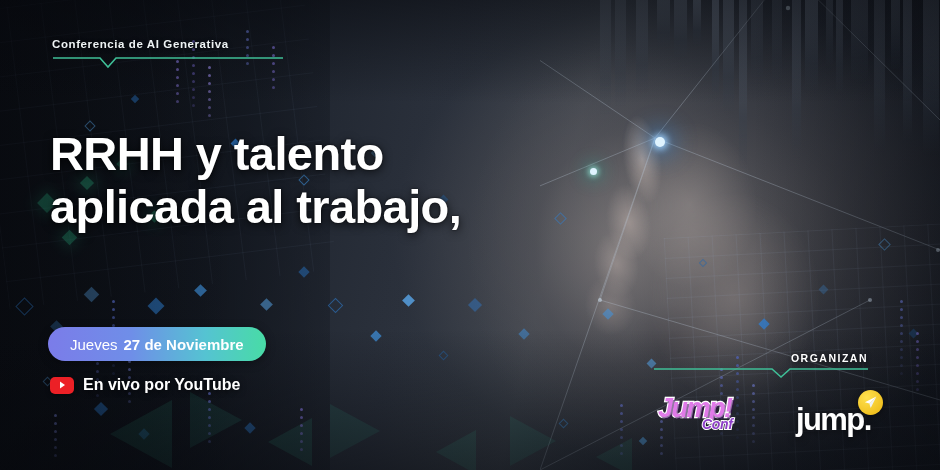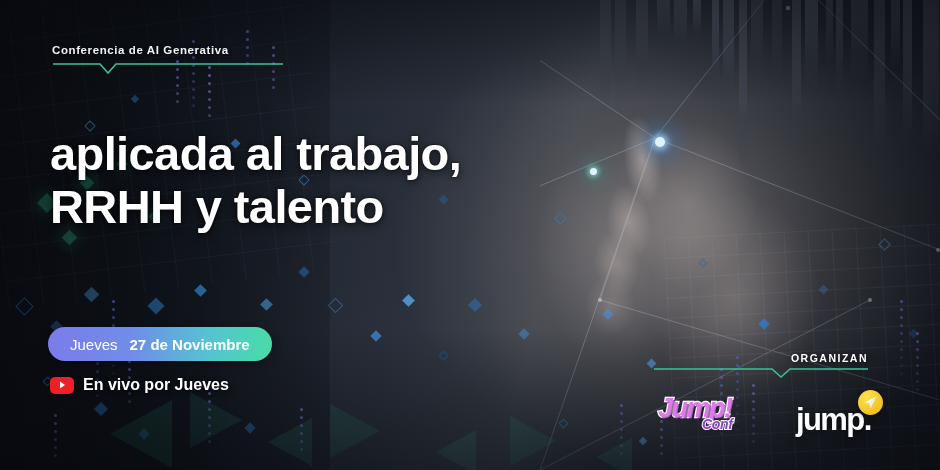--- a/index.html
+++ b/index.html
@@ -92,39 +92,39 @@
 
   
   .logo{ position:absolute; left:52px; top:38px; width:238px; }
   .logo-word{
     font-size:37px; font-weight:bold; letter-spacing:-0.5px; line-height:1;
     color:#3de8a0; white-space:nowrap;
     text-shadow:0 2px 6px rgba(0,0,0,0.55);
   }
   .logo-word .w{ color:#ffffff; }
   .logo-sub{
-    margin-top:6px; font-size:11.5px; font-weight:bold; color:#eef3f4;
+    margin-top:0; font-size:11.5px; font-weight:bold; color:#eef3f4;
     letter-spacing:0.6px; white-space:nowrap;
     text-shadow:0 1px 4px rgba(0,0,0,0.6);
   }
   .logo-rule{ margin-top:5px; width:232px; height:14px; }
 
   
   .headline{
     position:absolute; left:50px; top:128px; width:560px;
     font-size:47px; font-weight:bold; line-height:1.12; color:#ffffff;
     letter-spacing:-0.6px;
     text-shadow:0 2px 10px rgba(0,0,0,0.75), 0 0 2px rgba(0,0,0,0.8);
   }
   .headline div{ white-space:nowrap; }
 
   
   .pillrow{ position:absolute; left:48px; top:327px; display:flex; align-items:center; }
   .pill-a{
-    height:34px; padding:0 22px; display:flex; align-items:center; gap:12px;
+    height:34px; padding:0 22px; display:flex; align-items:center; gap:6px;
     border-radius:18px; color:#ffffff; font-size:15px; white-space:nowrap;
     background:linear-gradient(90deg,#7b7ce9 0%, #6f8ee8 38%, #55c3d2 72%, #48dca6 100%);
     box-shadow:0 2px 10px rgba(0,0,0,0.35);
   }
   .pill-a b{ font-weight:bold; }
   .pill-b{
     height:34px; margin-left:5px; padding:0 17px 0 11px;
     display:flex; align-items:center; gap:8px;
     border-radius:18px; color:#10253a; font-size:15px; font-weight:bold; white-space:nowrap;
     background:linear-gradient(90deg,#4fa8e4 0%, #45cfc0 55%, #4ce3a4 100%);
@@ -472,38 +472,38 @@
   <div class="bg-vignette"></div>
 
   <div class="logo">
     <div class="logo-sub">Conferencia de AI Generativa</div>
     <svg class="logo-rule" viewBox="0 0 232 14">
       <path d="M1 3 H48 L56 12 L64 3 H231" fill="none" stroke="#3fbf97" stroke-width="1.6"></path>
     </svg>
   </div>
 
   <div class="headline">
+    <div>RRHH y talento</div>
     <div>aplicada al trabajo,</div>
-    <div>RRHH y talento</div>
   </div>
 
   <div class="pillrow">
     <div class="pill-a">
       <span>Jueves</span>
       <b>27 de Noviembre</b>
     </div>
   </div>
 
   <div class="ytrow">
     <span class="yt-icon">
       <svg width="7" height="8" viewBox="0 0 7 8">
           <path d="M1 0.6 L6 4 L1 7.4 Z" fill="#ffffff"></path>
         </svg>
     </span>
-    <span class="yt-text">En vivo por Jueves</span>
+    <span class="yt-text">En vivo por YouTube</span>
   </div>
 
   <div class="org">
     <div class="org-label">ORGANIZAN</div>
     <svg class="org-rule" viewBox="0 0 260 12">
       <path d="M0 2 H118 L127 10 L136 2 H214" fill="none" stroke="#3fbf97" stroke-width="1.6"></path>
     </svg>
     <div class="org-logos">
 
       <div class="jumpconf">

